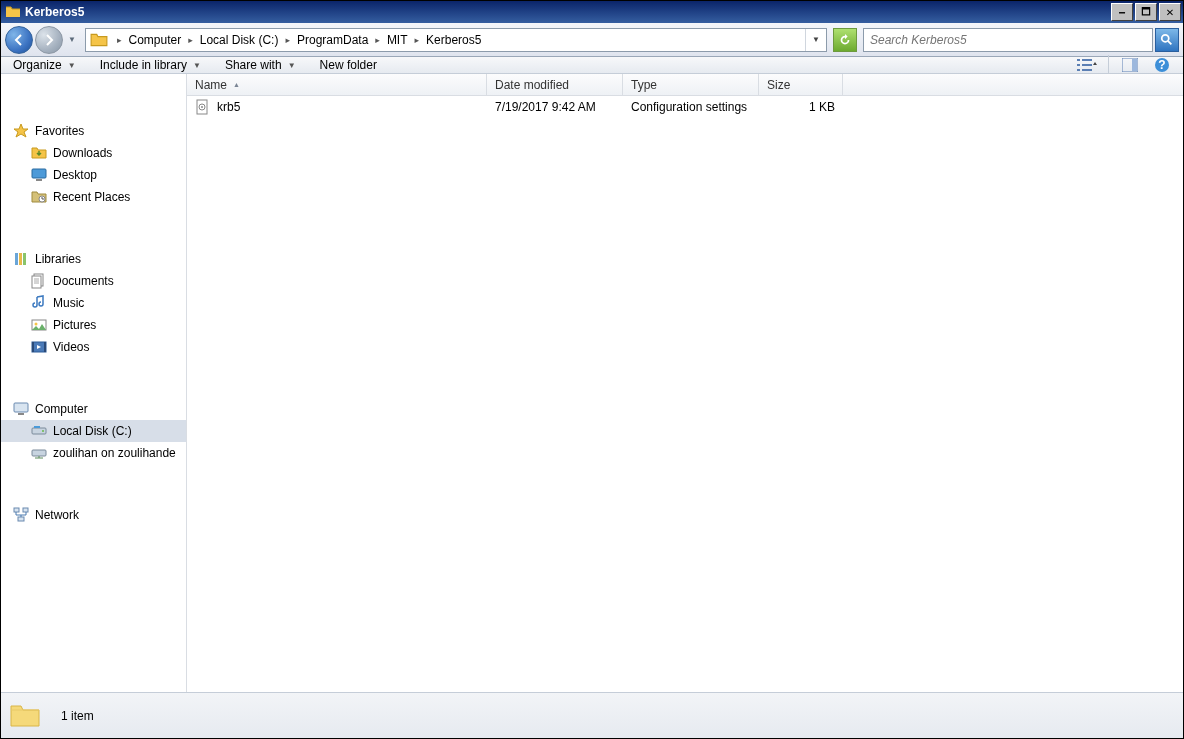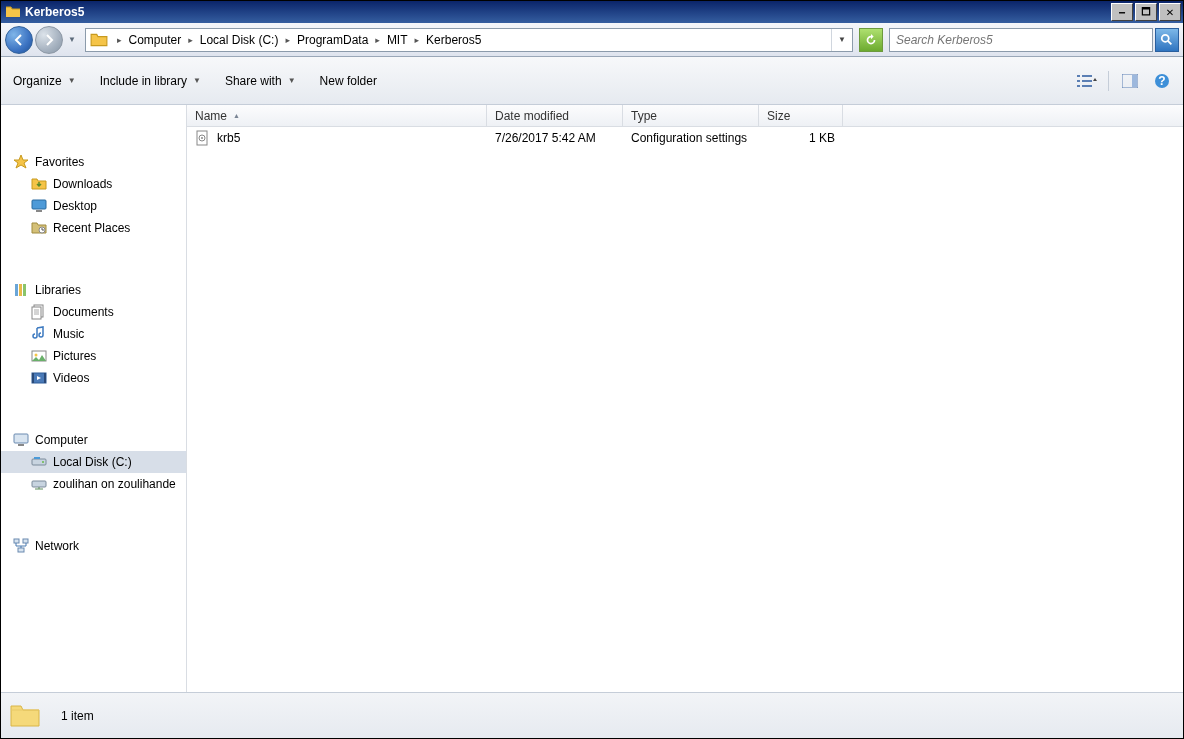--- a/index.html
+++ b/index.html
@@ -20,27 +20,27 @@
 .navbtn.fwd { background: radial-gradient(circle at 30% 30%, #dce3ea, #a6b2c0 60%, #8695a5); border-color:#8d98a5; color:#e7ecf2;}
 .navdrop { width:14px; height:28px; display:flex; align-items:center; justify-content:center; color:#5d6b7b; font-size:8px;}
 .addrwrap { flex:1; height:24px; border:1px solid #8c9bab; background:#fff; display:flex; align-items:center; margin:0 4px; }
 .addrwrap .folder-ico { width:18px; height:18px; margin:0 4px; }
 .crumb-arrow { color:#555; font-size:9px; padding:0 5px; cursor:default; }
 .crumb { padding: 4px 2px; cursor:default; }
 .addrwrap .spacer { flex:1; }
 .addr-dd { padding:0 6px; font-size:8px; color:#444; border-left:1px solid #d0d6de; height:100%; display:flex; align-items:center;}
 .refreshbtn { width:24px; height:24px; border:1px solid #6d9a3e; background:linear-gradient(#aee06f,#6caa2f); display:flex; align-items:center; justify-content:center; margin-right:4px;}
 .refreshbtn svg{width:14px;height:14px;}
-.searchwrap { width:264px; height:24px; border:1px solid #8c9bab; background:#fff; display:flex; align-items:center; }
+.searchwrap { width:290px; height:24px; border:1px solid #8c9bab; background:#fff; display:flex; align-items:center; }
 .searchwrap input { border:none; flex:1; padding:0 6px; color:#777; outline:none; font-style: italic;}
 .searchbtn { width:24px; height:24px; background:linear-gradient(#7db8e8,#2f74c0); border:1px solid #2a5f9e; display:flex; align-items:center; justify-content:center;}
 .searchbtn svg{width:14px;height:14px;}
 
 
-.toolbar { height: 48px; background: linear-gradient(#f7f8fa, #e6eaf0); border-bottom:1px solid #c5cdd8; display:flex; align-items:center; padding:0 10px; gap: 20px;}
+.toolbar { height: 17px; background: linear-gradient(#f7f8fa, #e6eaf0); border-bottom:1px solid #c5cdd8; display:flex; align-items:center; padding:0 10px; gap: 20px;}
 .toolbar .tbtn { display:flex; align-items:center; gap:6px; padding:4px 2px; cursor:default;}
 .toolbar .tarrow{font-size:8px; color:#555;}
 .toolbar .right { margin-left:auto; display:flex; align-items:center; gap:10px;}
 .toolbar .iconbtn { width:22px; height:22px; display:flex; align-items:center; justify-content:center; }
 .toolbar .sep { width:1px; height:20px; background:#c5cdd8; }
 
 
 .mainarea { flex:1; display:flex; min-height:0; }
 .sidebar { width:186px; background:#fff; border-right:1px solid #d9dde3; overflow:hidden; padding-top:6px;}
 .sb-group { margin-bottom: 14px; }
@@ -307,21 +307,21 @@
         <div class="filerow">
           <div class="cell c-name">
             <svg class="ico16" viewBox="0 0 16 16">
                 <rect x="2" y="1" width="10" height="14" fill="#fff" stroke="#888"></rect>
                 <circle cx="7" cy="8" r="3" fill="none" stroke="#888"></circle>
                 <circle cx="7" cy="8" r="1" fill="#888"></circle>
               </svg>
             <span>krb5</span>
           </div>
           <div class="cell c-date">
-              <span>7/26/2017 5:42 AM</span>
+              <span>7/19/2017 9:42 AM</span>
             </div>
           <div class="cell c-type">
               <span>Configuration settings</span>
             </div>
           <div class="cell c-size">
               <span>1 KB</span>
             </div>
         </div>
       </div>
     </div>

